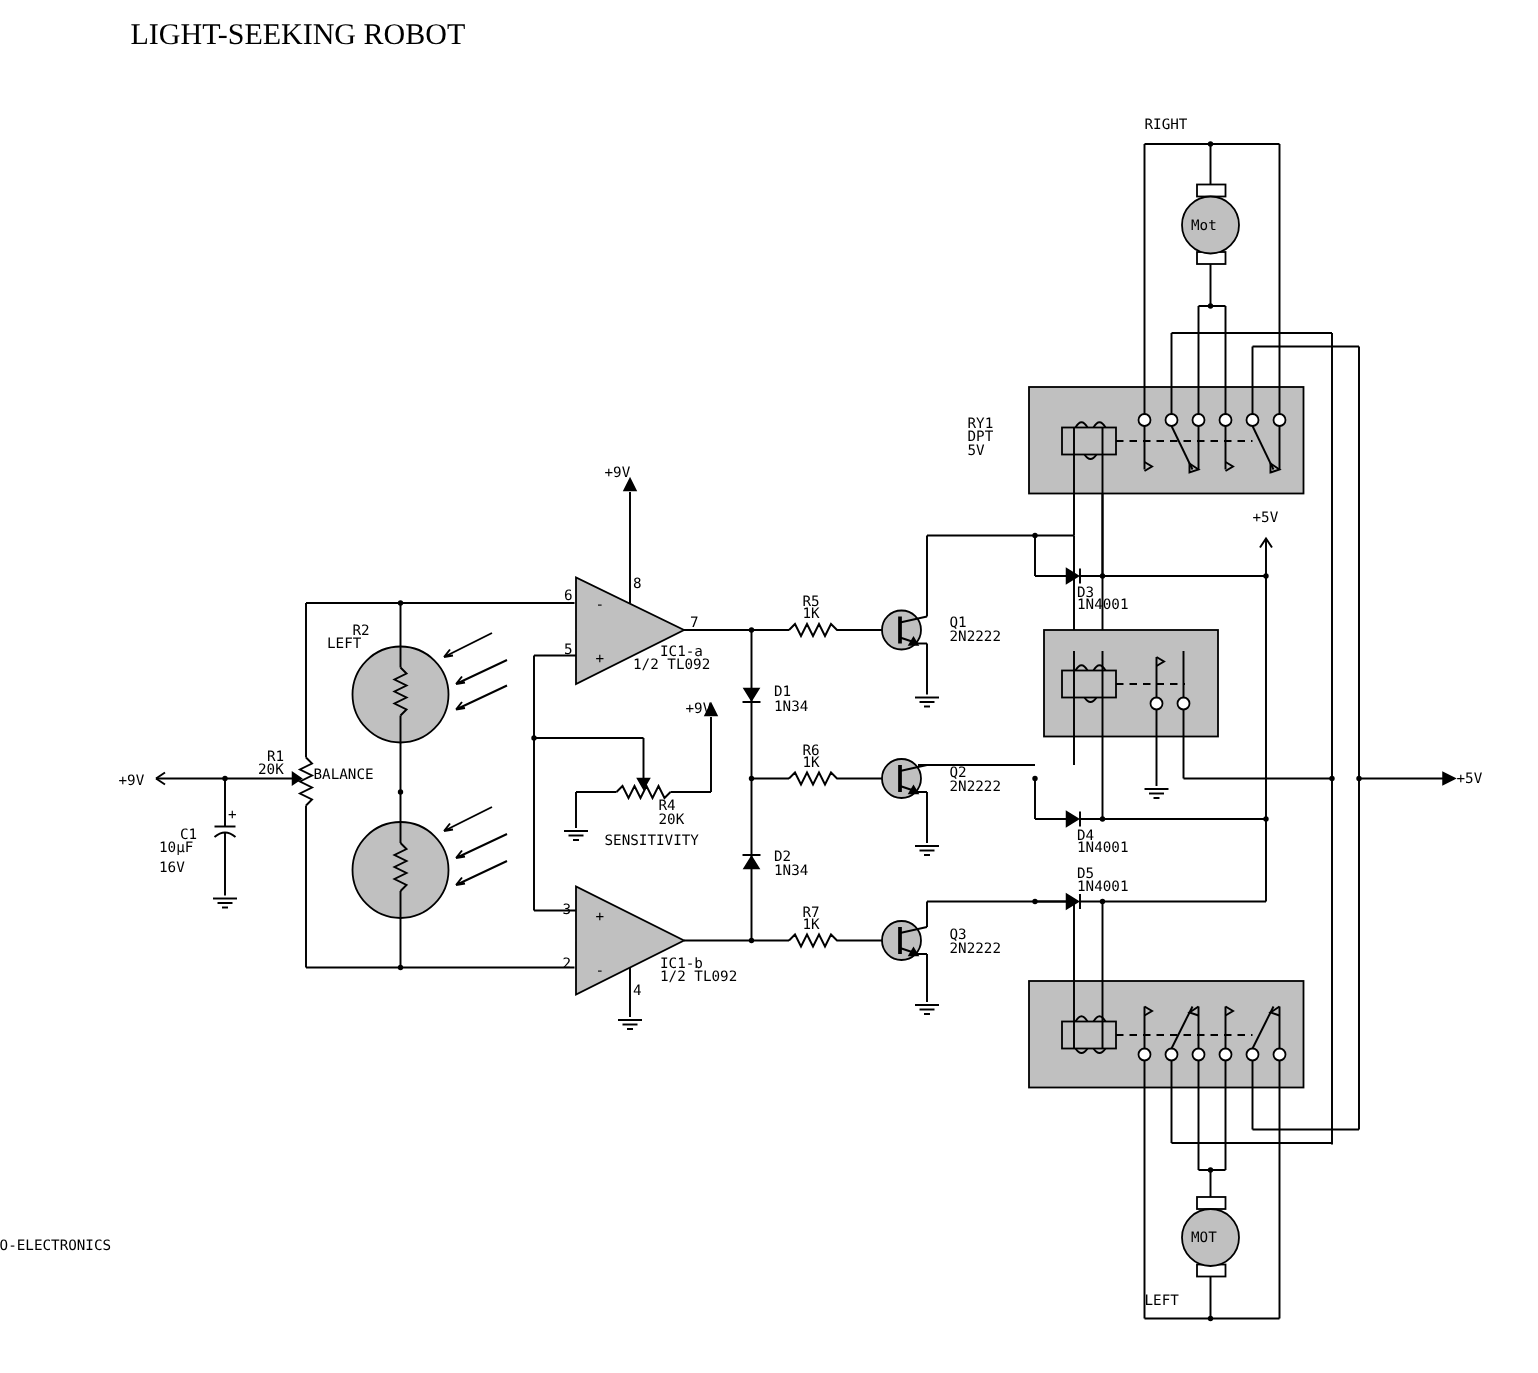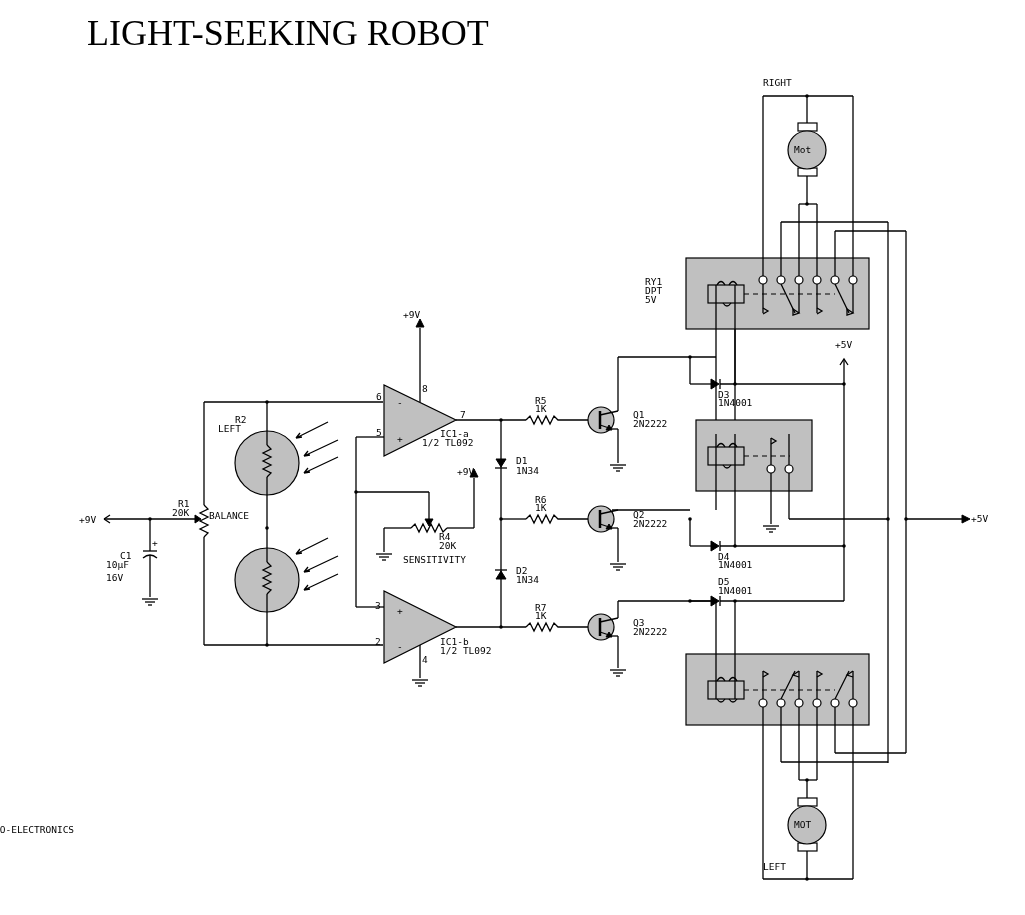--- a/index.html
+++ b/index.html
@@ -1,20 +1,20 @@
 <!DOCTYPE html>
 <html><head>
 <meta charset="utf-8">
 <style>
   html, body { margin: 0; padding: 0; background: #ffffff; }
   body { width: 1025px; height: 915px; overflow: hidden; position: relative; }
   #title {
     position: absolute; left: 87px; top: 12px;
     font-family: "Liberation Serif", "DejaVu Serif", serif;
-    font-size: 36px; color: #000; letter-spacing: 0px;
+    font-size: 20px; color: #000; letter-spacing: 0px;
   }
   svg { position: absolute; left: 0; top: 0; }
   .w { stroke: #000; stroke-width: 1.3; fill: none; }
   .g { fill: #c0c0c0; stroke: #000; stroke-width: 1.2; }
   .dot { fill: #000; }
   .t { font-family: "DejaVu Sans Mono", "Liberation Mono", monospace; font-size: 9.5px; fill: #000; }
   .dash { stroke: #000; stroke-width: 1.2; stroke-dasharray: 5 4; fill: none; }
   .blk { fill: #000; stroke: #000; stroke-width: 1; }
   .tw { fill: #fff; stroke: #000; stroke-width: 1.2; }
 </style>

